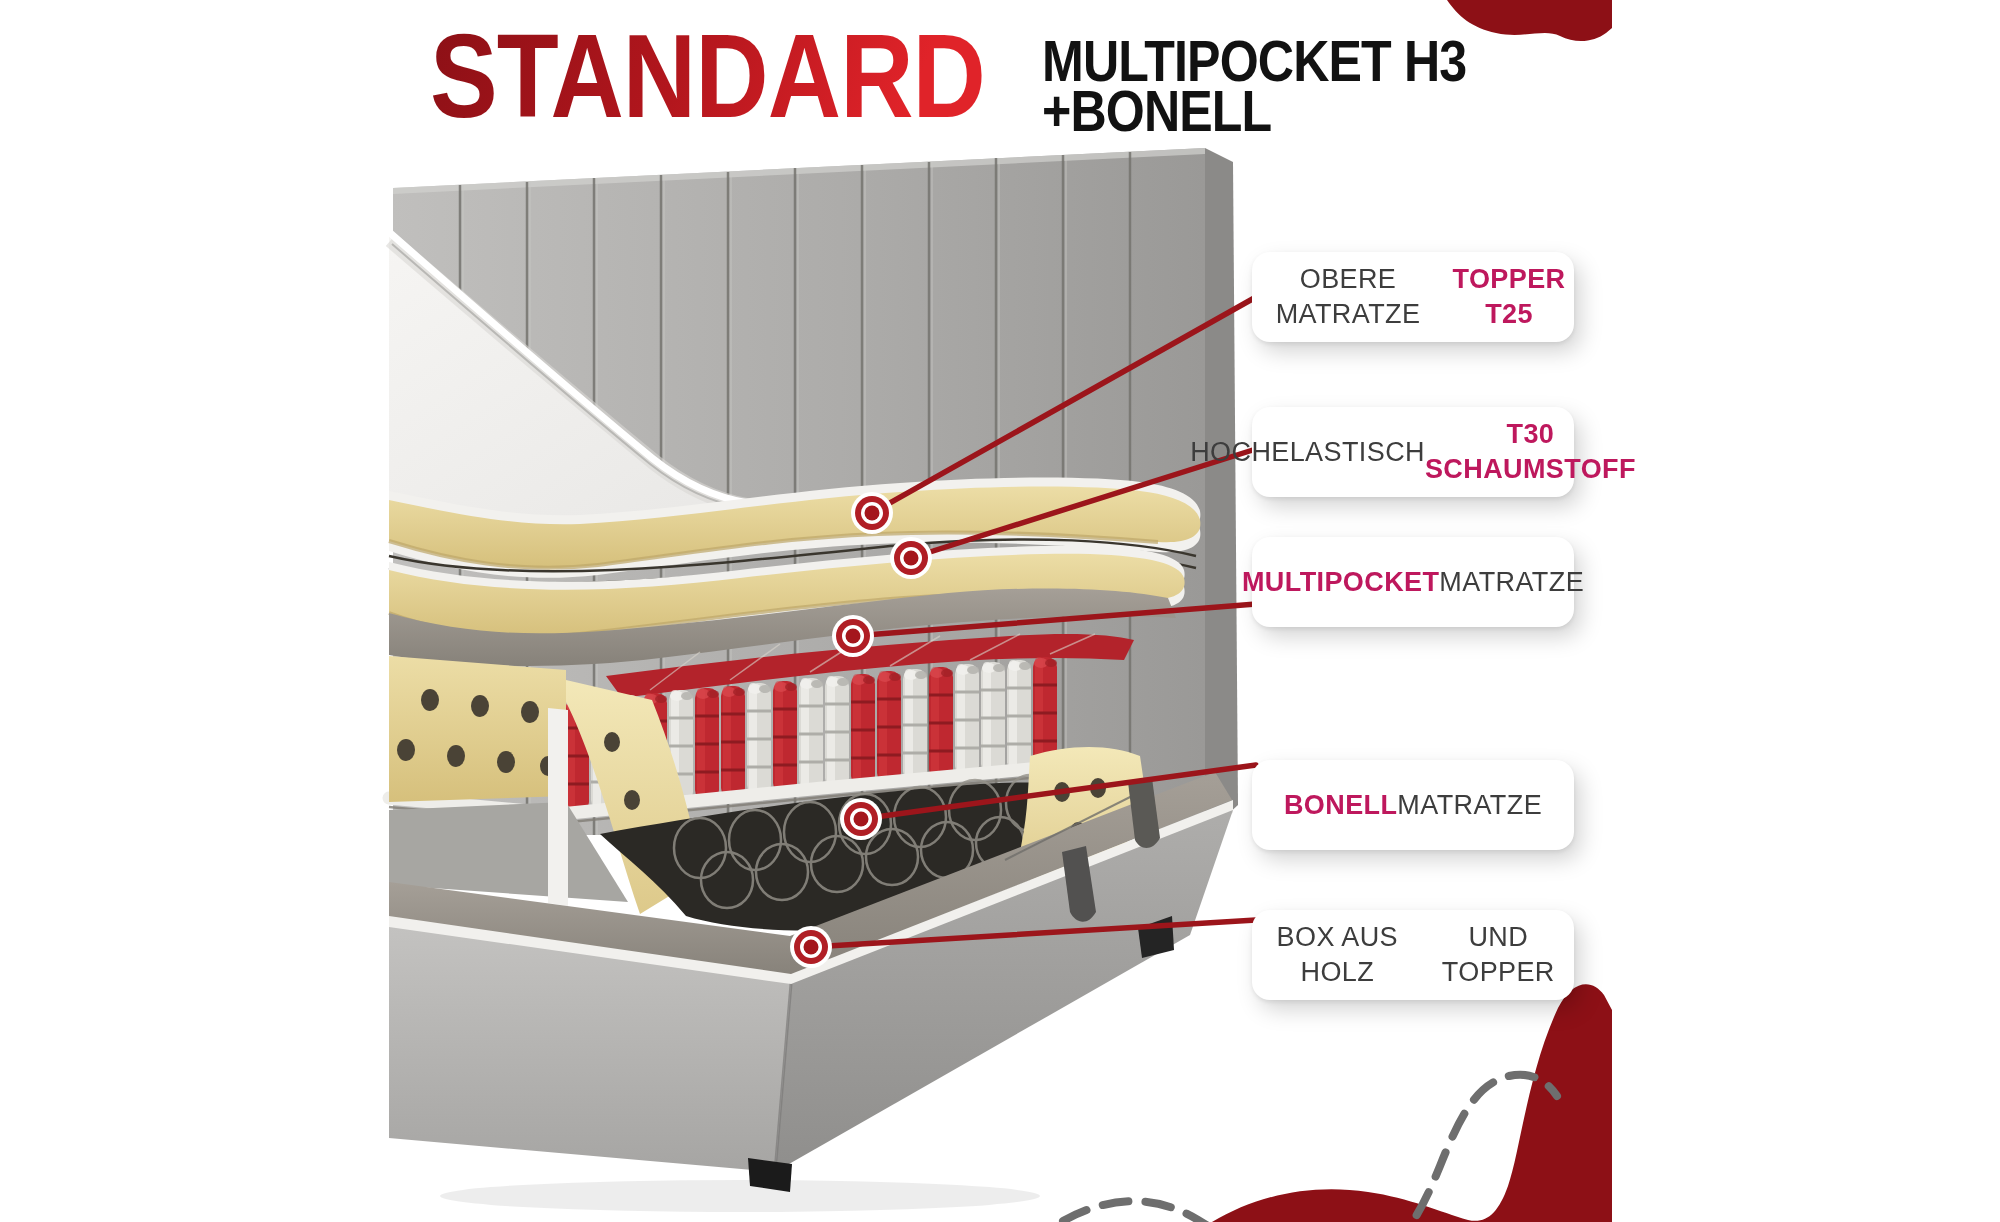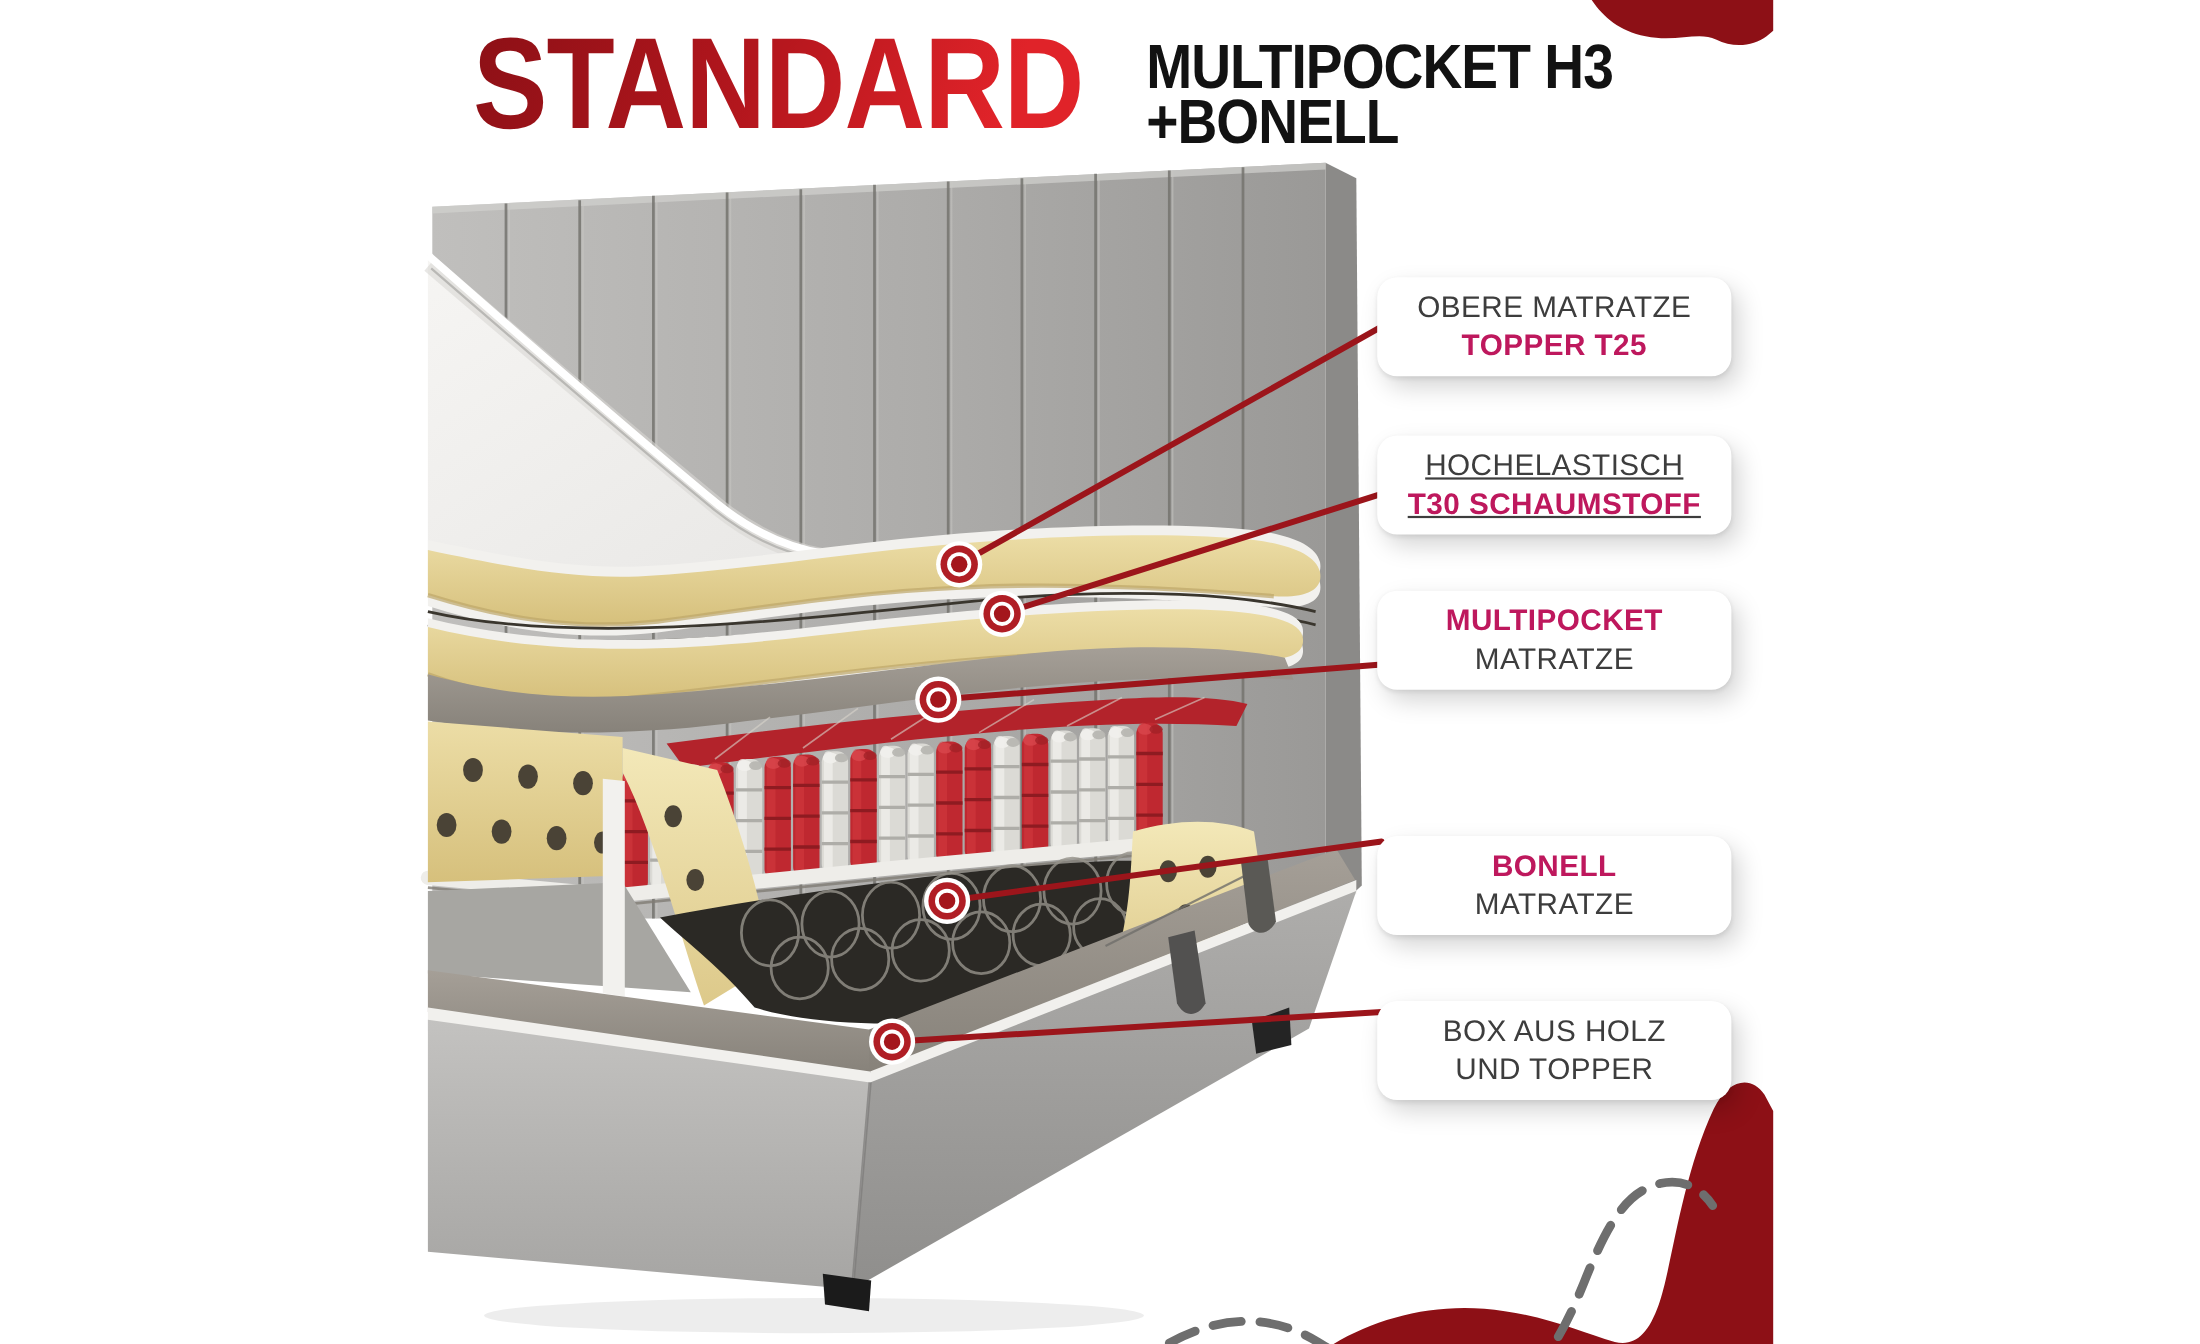--- a/index.html
+++ b/index.html
@@ -16,26 +16,26 @@
   }
   .title-sub{
     position:absolute;left:1042px;top:36px;color:#121212;
     font-size:57px;font-weight:bold;line-height:50px;letter-spacing:-1px;
     transform:scaleX(.88);transform-origin:left top;white-space:nowrap;
   }
   
   .callout{
     position:absolute;left:1252px;width:322px;height:90px;background:#ffffff;
     border-radius:18px;box-shadow:7px 10px 22px rgba(0,0,0,.17), 0 2px 4px rgba(0,0,0,.08);
-    display:flex;flex-direction:column;align-items:center;justify-content:center;
+    display:flex;align-items:center;justify-content:center;
     text-align:center;font-size:27px;line-height:35px;letter-spacing:.4px;
     color:#3d3d3d;
   }
   .callout .red{color:#be185d;font-weight:bold;}
-  #callout-1{top:252px;} #callout-2{top:396px;text-decoration:underline;} #callout-3{top:537px;}
+  #callout-1{top:252px;} #callout-2{top:407px;} #callout-3{top:537px;}
   #callout-4{top:760px;} #callout-5{top:910px;}
   svg{position:absolute;left:0;top:0;}
 </style>
 </head>
 <body>
 
 <div class="stage">
 
   <svg width="2000" height="1222" viewBox="0 0 2000 1222">
     <defs>

